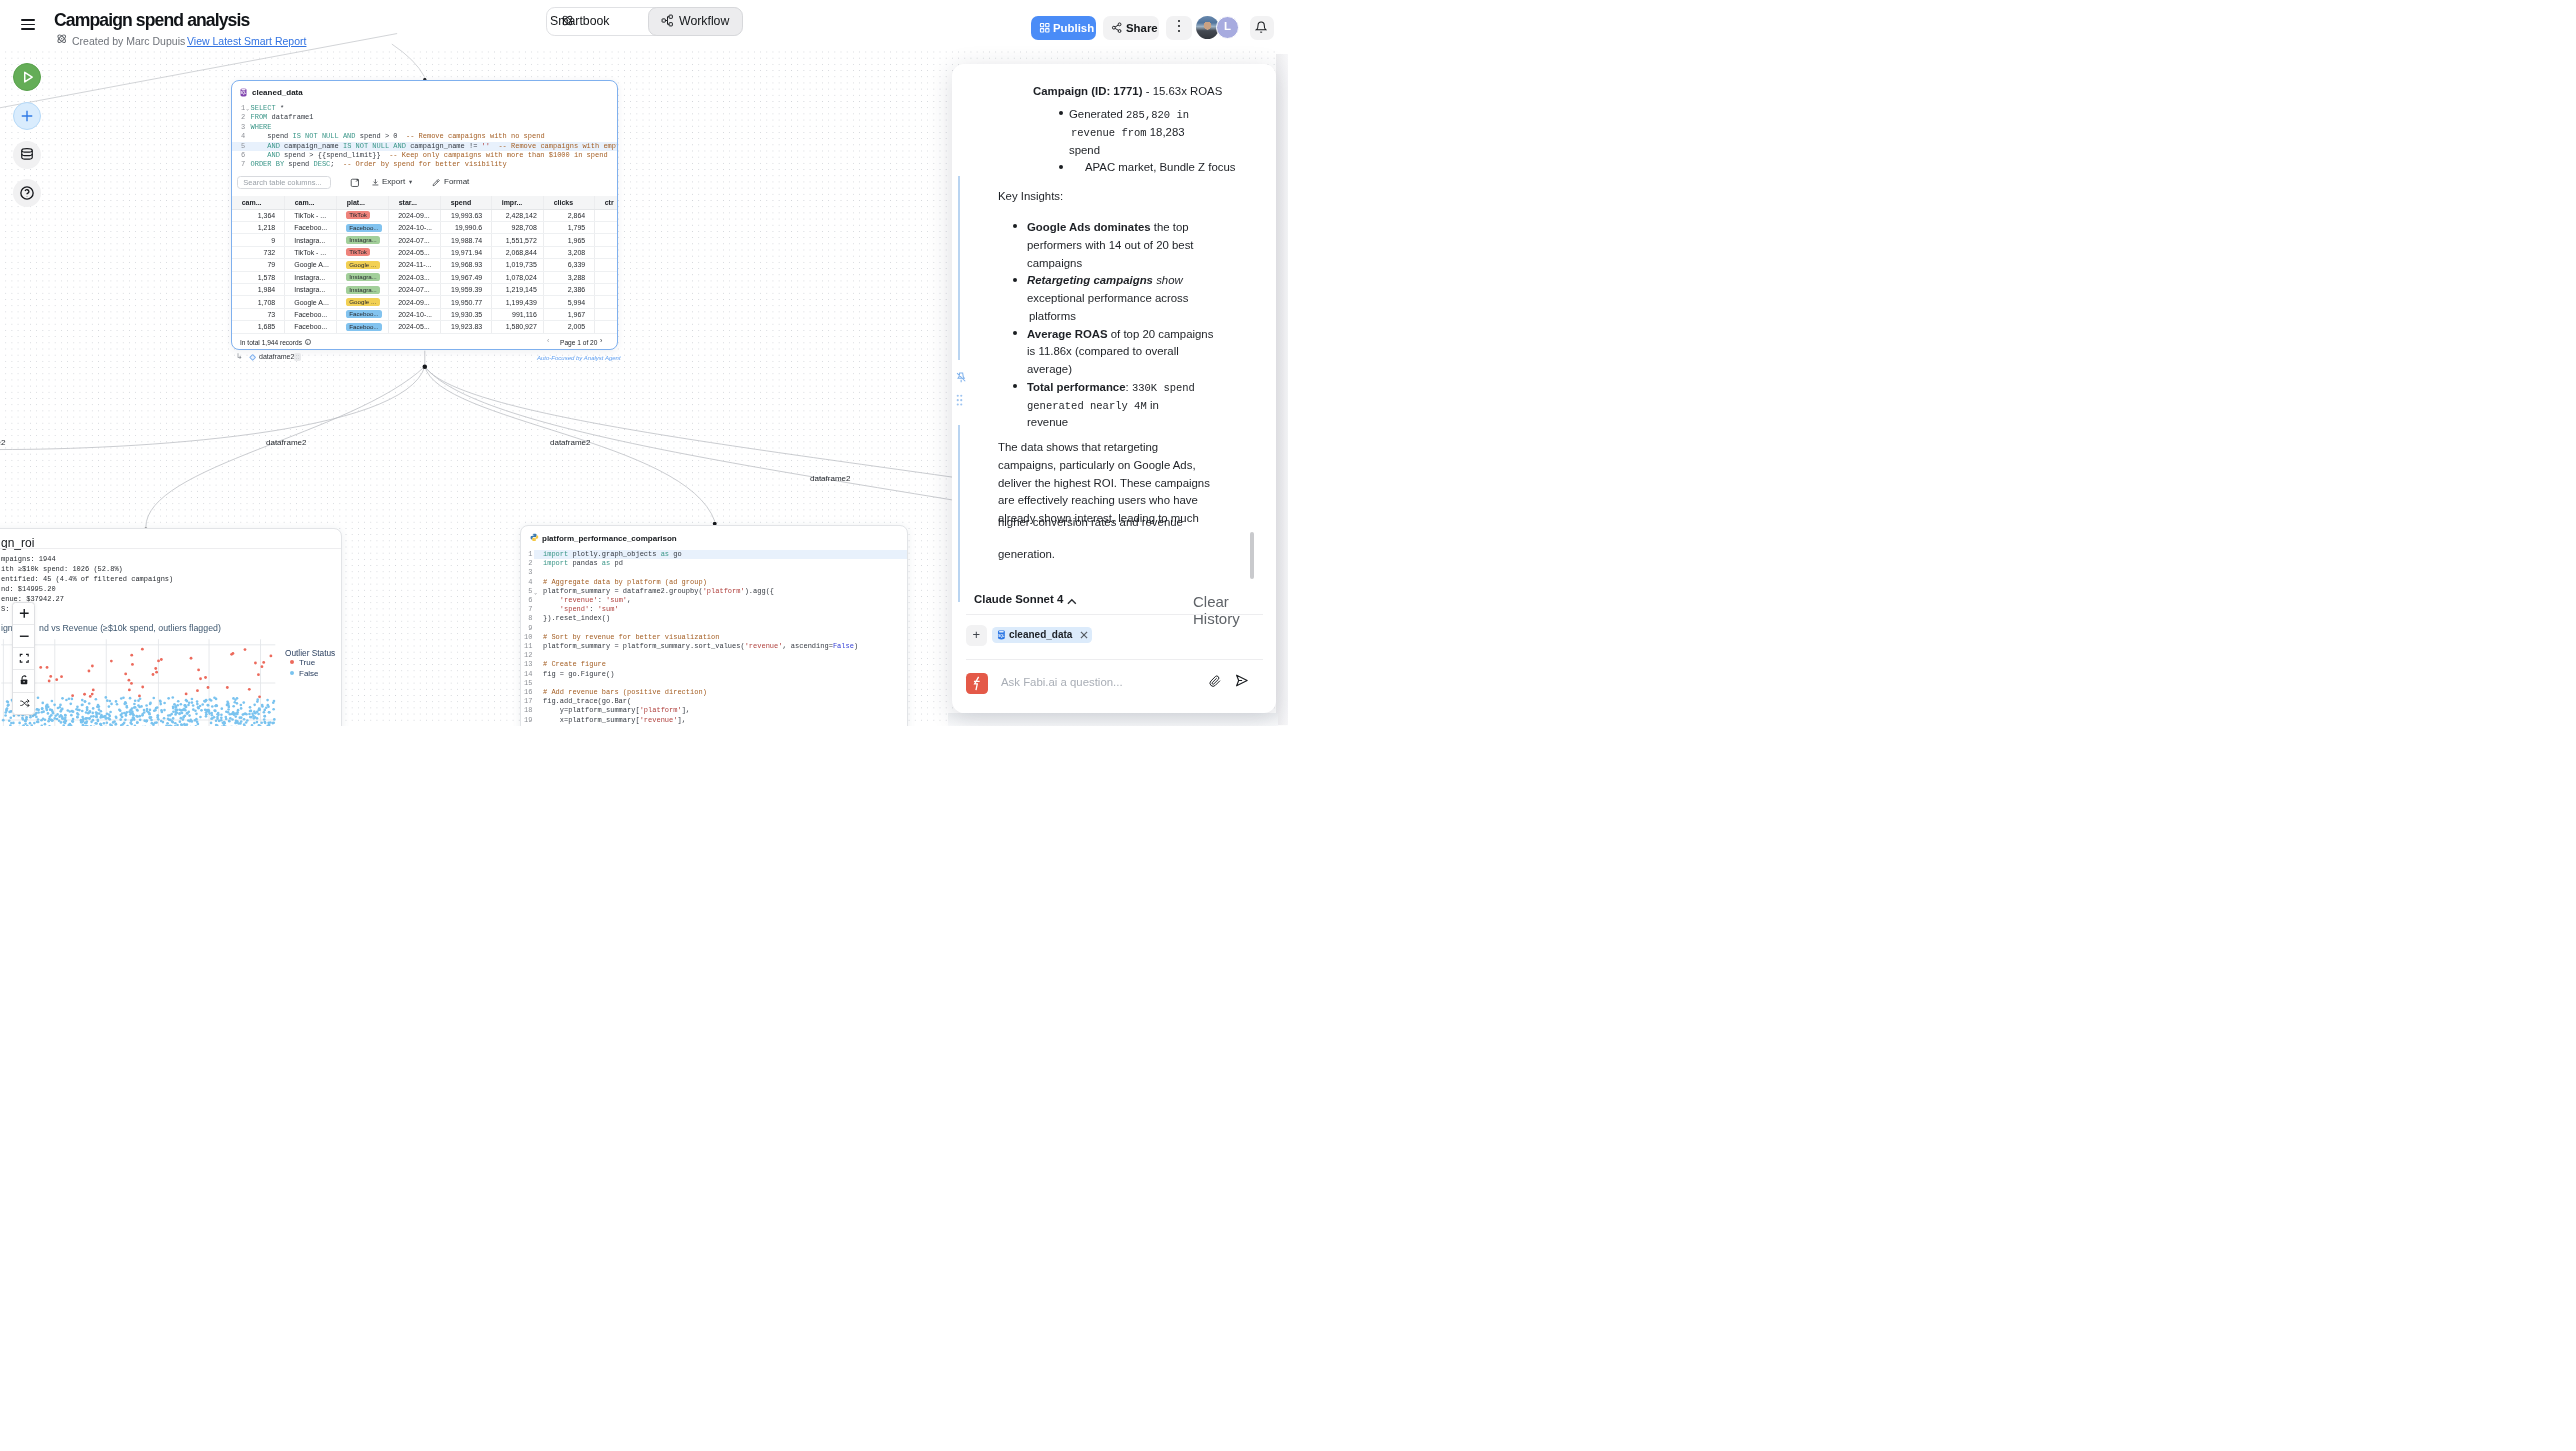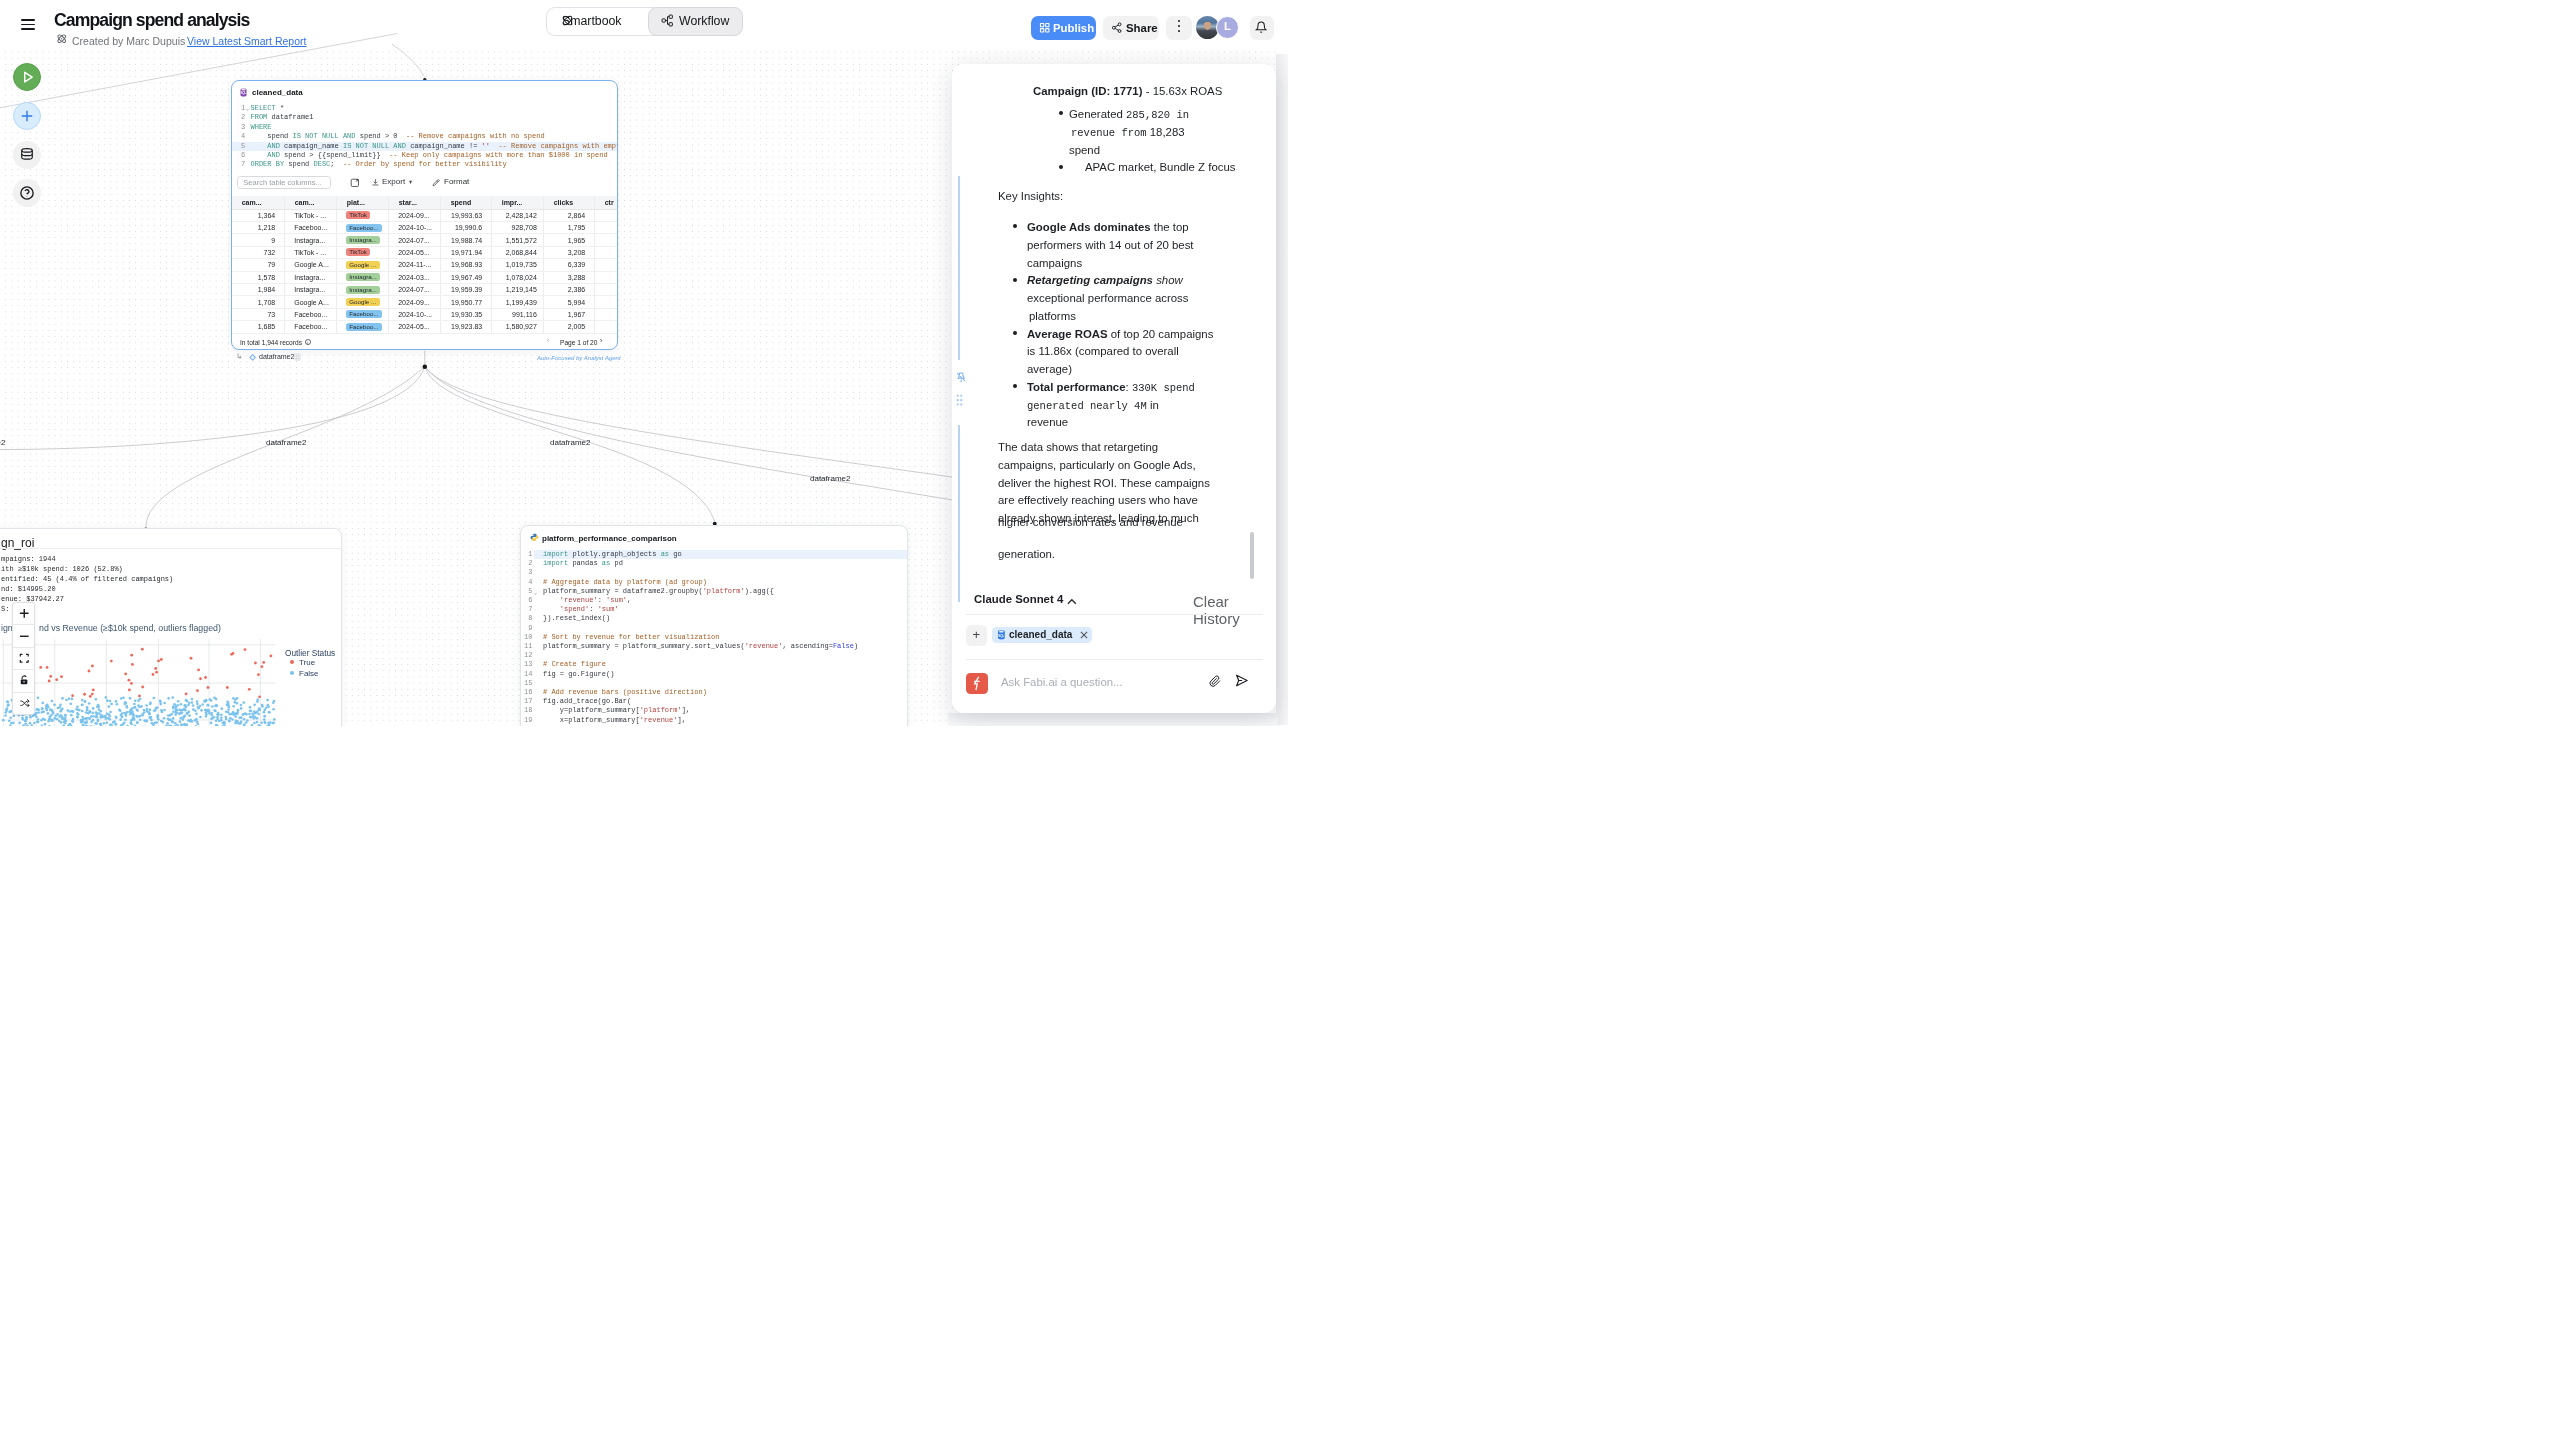--- a/index.html
+++ b/index.html
@@ -74,21 +74,21 @@
   <div class="abs" style="left:72px;top:35px;font-size:10.5px;color:#70747b;">Created by Marc Dupuis</div>
   <div class="abs" style="left:187px;top:35px;font-size:10.5px;color:#3273e2;text-decoration:underline;">View Latest Smart Report</div>
 
   <div class="abs" style="left:546px;top:6.5px;width:196px;height:29.5px;border:0.9px solid #e0e1e4;border-radius:8.8px;background:#fff;"></div>
   <div class="abs" style="left:648px;top:6.5px;width:95px;height:29.5px;border:0.9px solid #d7d8db;border-radius:8.8px;background:#ececee;"></div>
   <svg class="abs" style="left:561px;top:14px;" width="13" height="13" viewBox="0 0 24 24" fill="none" stroke="#16181c" stroke-width="1.8">
     <ellipse cx="12" cy="12" rx="10" ry="4.5" transform="rotate(-45 12 12)"></ellipse>
     <ellipse cx="12" cy="12" rx="10" ry="4.5" transform="rotate(45 12 12)"></ellipse>
     <circle cx="12" cy="12" r="1.4" fill="#16181c" stroke="none"></circle>
   </svg>
-  <div class="abs" style="left:562px;top:13.6px;font-size:12.3px;font-weight:500;color:#131619;">Smartbook</div>
+  <div class="abs" style="left:550px;top:13.6px;font-size:12.3px;font-weight:500;color:#131619;">Smartbook</div>
   <svg class="abs" style="left:661px;top:14px;" width="13" height="13" viewBox="0 0 24 24" fill="none" stroke="#16181c" stroke-width="1.8">
     <rect x="2" y="9" width="6" height="6" rx="1"></rect>
     <rect x="15" y="2" width="6" height="6" rx="1"></rect>
     <rect x="15" y="16" width="6" height="6" rx="1"></rect>
     <path d="M8 12 h4 M12 12 V5 h3 M12 12 v7 h3"></path>
   </svg>
   <div class="abs" style="left:679px;top:13.6px;font-size:12.3px;font-weight:500;color:#131619;">Workflow</div>
 
   <div class="abs" style="left:1031px;top:16px;width:65px;height:23.5px;background:#4a8cf7;border-radius:7px;"></div>
   <svg class="abs" style="left:1039px;top:22px;" width="11.4" height="11.4" viewBox="0 0 24 24" fill="none" stroke="#fff" stroke-width="2.2">

